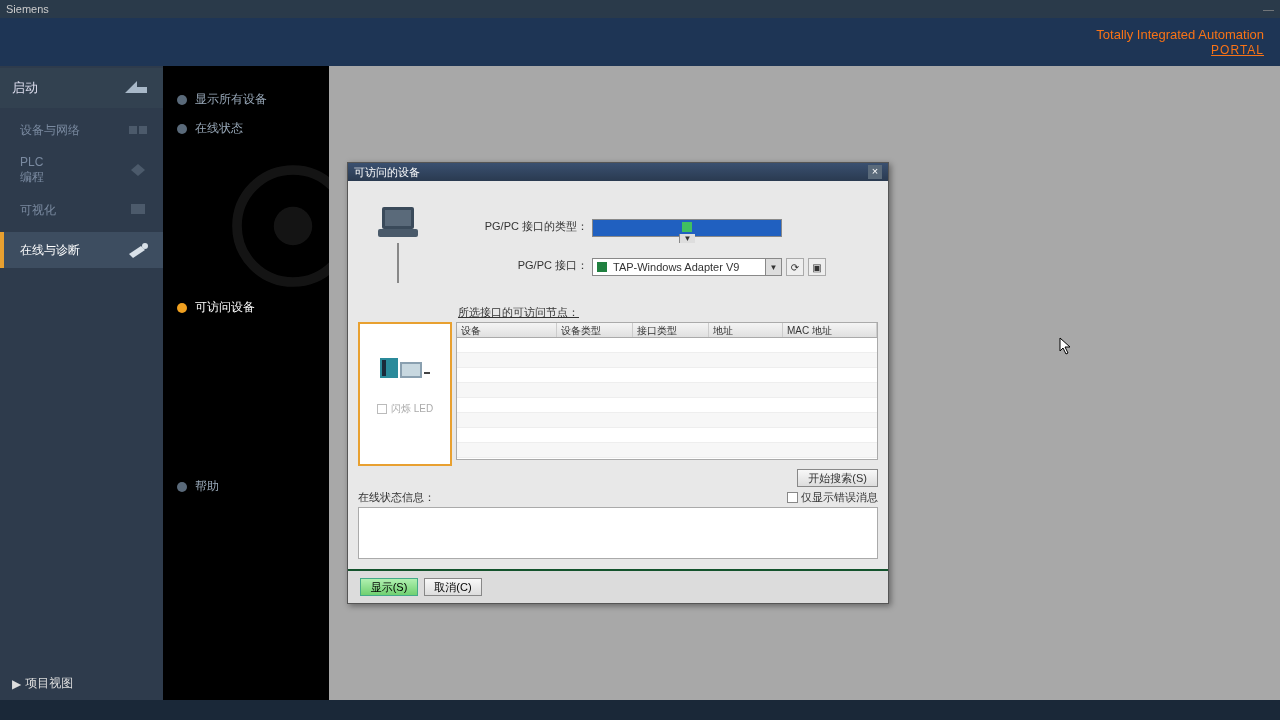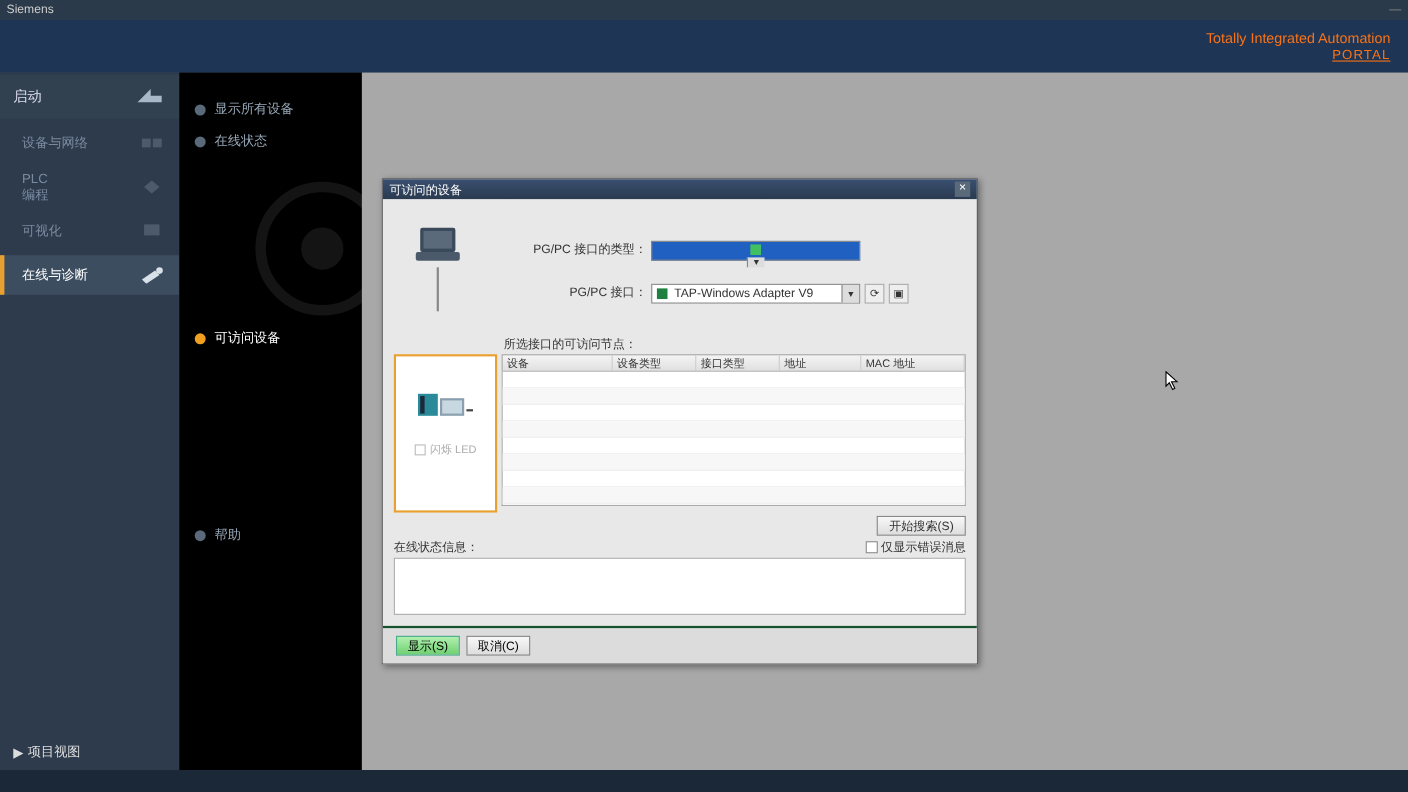--- a/index.html
+++ b/index.html
@@ -45,21 +45,21 @@
 .config-rows { flex: 1; padding-top: 28px; }
 .cfg-row { display: flex; align-items: flex-start; margin-bottom: 21px; gap: 4px; }
 .cfg-label { width: 140px; text-align: right; font-size: 11px; }
 .dropdown { width: 190px; height: 18px; border: 1px solid #888; background: #fff; display: flex; align-items: center; font-size: 11px; position: relative; }
 .dropdown.selected { background: #2060c0; color: #fff; flex-direction: column; }
 .dd-icon { width: 14px; height: 14px; margin: 0 2px; display: flex; align-items: center; justify-content: center; flex-shrink: 0; }
 .dd-text { flex: 1; padding: 0 2px; white-space: nowrap; overflow: hidden; }
 .dd-arrow { width: 16px; height: 16px; border-left: 1px solid #888; background: #ddd; display: flex; align-items: center; justify-content: center; font-size: 8px; color: #333; }
 .mini-btn { width: 18px; height: 18px; border: 1px solid #aaa; background: #eee; display: flex; align-items: center; justify-content: center; font-size: 10px; }
 
-.nodes-label { margin-left: 100px; font-size: 11px; color: #333; margin-bottom: 2px; }
+.nodes-label { margin-left: 100px; font-size: 11px; color: #333; margin-bottom: 2px; text-decoration: underline; }
 
 .mid-section { display: flex; gap: 4px; }
 .device-box { width: 94px; height: 144px; border: 2px solid #e8a030; background: #fff; display: flex; flex-direction: column; align-items: center; padding-top: 30px; }
 .plc-svg { margin-bottom: 20px; }
 .led-row { display: flex; align-items: center; gap: 4px; font-size: 10px; color: #aaa; }
 .led-check { width: 10px; height: 10px; border: 1px solid #bbb; background: #fff; }
 
 .table-area { flex: 1; }
 .table-head { display: flex; height: 16px; background: linear-gradient(#f4f4f4, #e0e0e0); border: 1px solid #aaa; font-size: 10px; }
 .th { border-right: 1px solid #ccc; padding: 1px 4px; }

